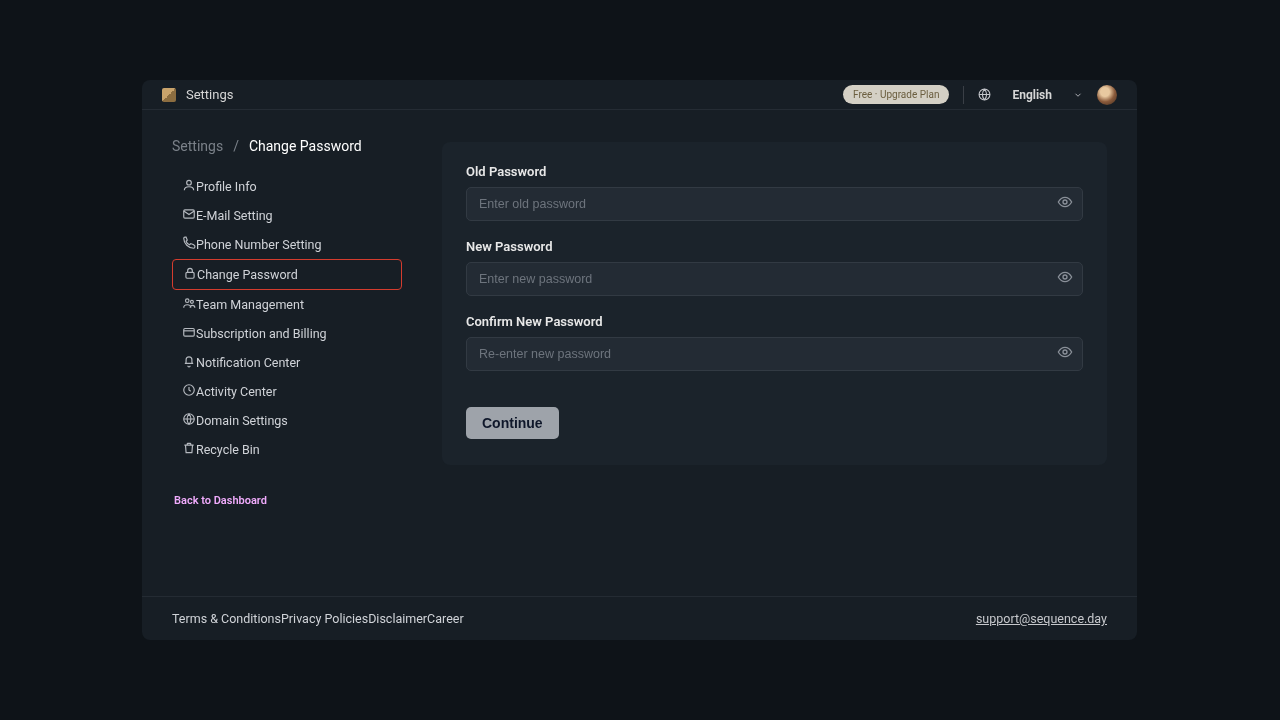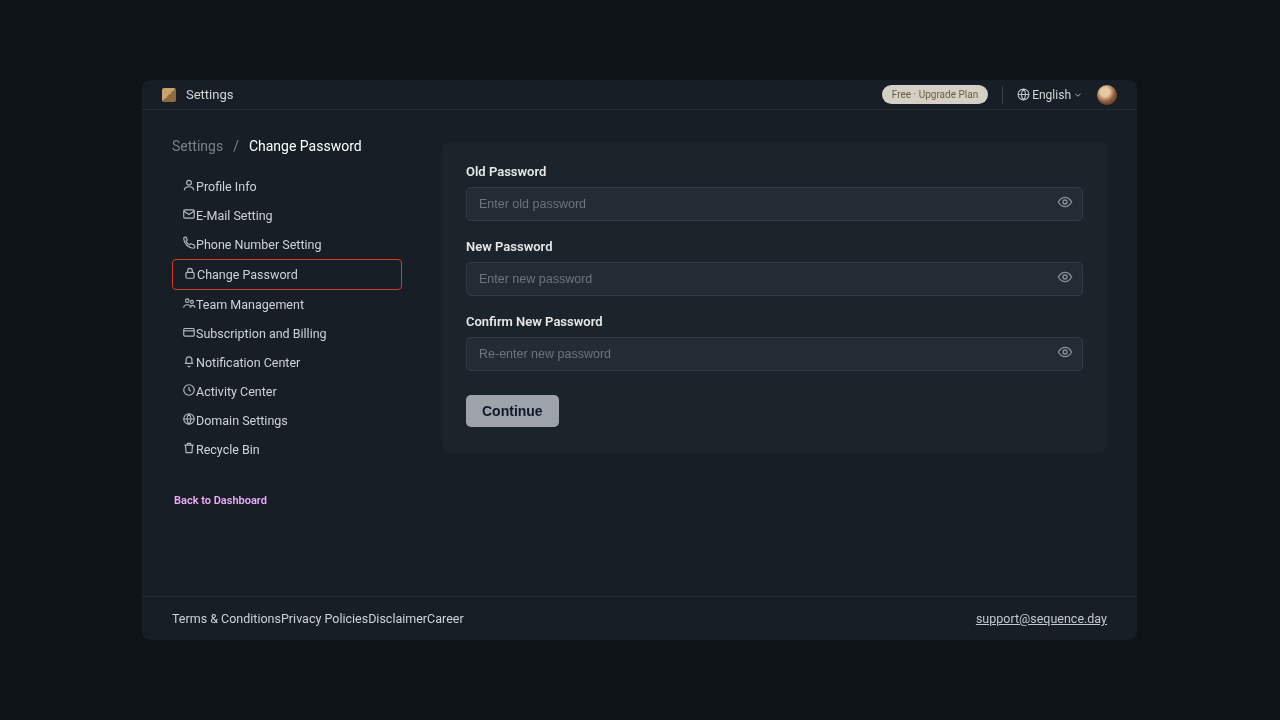--- a/index.html
+++ b/index.html
@@ -4,38 +4,38 @@
 <style>
 * { box-sizing: border-box; margin: 0; padding: 0; }
 html, body { width: 1280px; height: 720px; background: #0e1318; font-family: -apple-system, BlinkMacSystemFont, "Segoe UI", Roboto, sans-serif; color: #e5e5e5; overflow: hidden; }
 .app { position: absolute; top: 80px; left: 142px; width: 995px; height: 560px; background: #171e25; border-radius: 8px; display: flex; flex-direction: column; }
 .topbar { height: 30px; display: flex; align-items: center; padding: 0 20px; border-bottom: 1px solid #252c34; }
 .logo { width: 14px; height: 14px; background: linear-gradient(135deg, #c9a36b 50%, #8c6d40 50%); margin-right: 10px; border-radius: 2px; }
 .topbar-title { font-size: 13px; color: #d6d6d6; }
 .topbar-spacer { flex: 1; }
 .upgrade-pill { background: #d4d0c5; color: #6b5e3f; font-size: 10px; padding: 4px 10px; border-radius: 12px; margin-right: 14px; cursor: pointer; margin-left: 22px; }
 .vdiv { width: 1px; height: 18px; background: #3a3f46; margin-right: 14px; }
-.lang { display: flex; align-items: center; gap: 2px; font-size: 12px; color: #d6d6d6; margin-right: 14px; cursor: pointer; }
+.lang { display: flex; align-items: center; gap: 21px; font-size: 12px; color: #d6d6d6; margin-right: 14px; cursor: pointer; font-weight: bold; }
 .lang svg, .lang-chev svg { display: block; }
 .avatar { width: 20px; height: 20px; border-radius: 50%; background: radial-gradient(circle at 40% 35%, #e8c9a0 25%, #8a5a3b 55%, #3d2a1c 100%); }
 .body { flex: 1; display: flex; padding: 28px 30px 0 30px; gap: 40px; }
 .left { width: 230px; flex-shrink: 0; }
 .breadcrumb { display: flex; align-items: center; gap: 10px; font-size: 14px; margin-bottom: 18px; }
 .breadcrumb .root { color: #7a8088; }
 .breadcrumb .sep { color: #7a8088; }
 .breadcrumb .current { color: #ffffff; }
 .nav { display: flex; flex-direction: column; }
 .nav-item { display: flex; align-items: center; padding: 6px 10px; font-size: 12.5px; color: #d0d3d8; border-radius: 4px; cursor: pointer; }
 .nav-item svg { flex-shrink: 0; }
 .nav-item.active { border: 1px solid #d43c2e; }
 .back-link { margin-top: 30px; font-size: 11px; font-weight: 600; color: #f0abfc; cursor: pointer; padding-left: 2px; }
 .main { flex: 1; }
 .card { background: #1b232b; border-radius: 8px; padding: 22px 24px 26px 24px; margin-top: 4px; }
 .field { margin-bottom: 18px; }
-.field:last-of-type { margin-bottom: 24px; }
+.field:last-of-type { margin-bottom: 36px; }
 .field-label { font-size: 13px; font-weight: 600; color: #e8e8e8; margin-bottom: 8px; display: block; }
 .input-row { position: relative; }
 .input-row input { width: 100%; height: 34px; background: #232b34; border: 1px solid #323a43; border-radius: 5px; padding: 0 64px 0 12px; font-size: 12.5px; color: #e5e5e5; outline: none; }
 .input-row input::placeholder { color: #6d747d; }
 .eye { position: absolute; right: 10px; top: 50%; transform: translateY(-50%); color: #8a9099; cursor: pointer; }
 .continue-btn { background: #9ea3aa; color: #0f172a; font-size: 14px; font-weight: 600; border: none; border-radius: 5px; padding: 8px 16px; cursor: pointer; }
 .footer { height: 44px; border-top: 1px solid #242b33; display: flex; align-items: center; padding: 0 30px; font-size: 12.5px; }
 .footer-links { display: flex; }
 .footer-links a { color: #d0d3d8; text-decoration: none; cursor: pointer; }
 .footer-spacer { flex: 1; }

